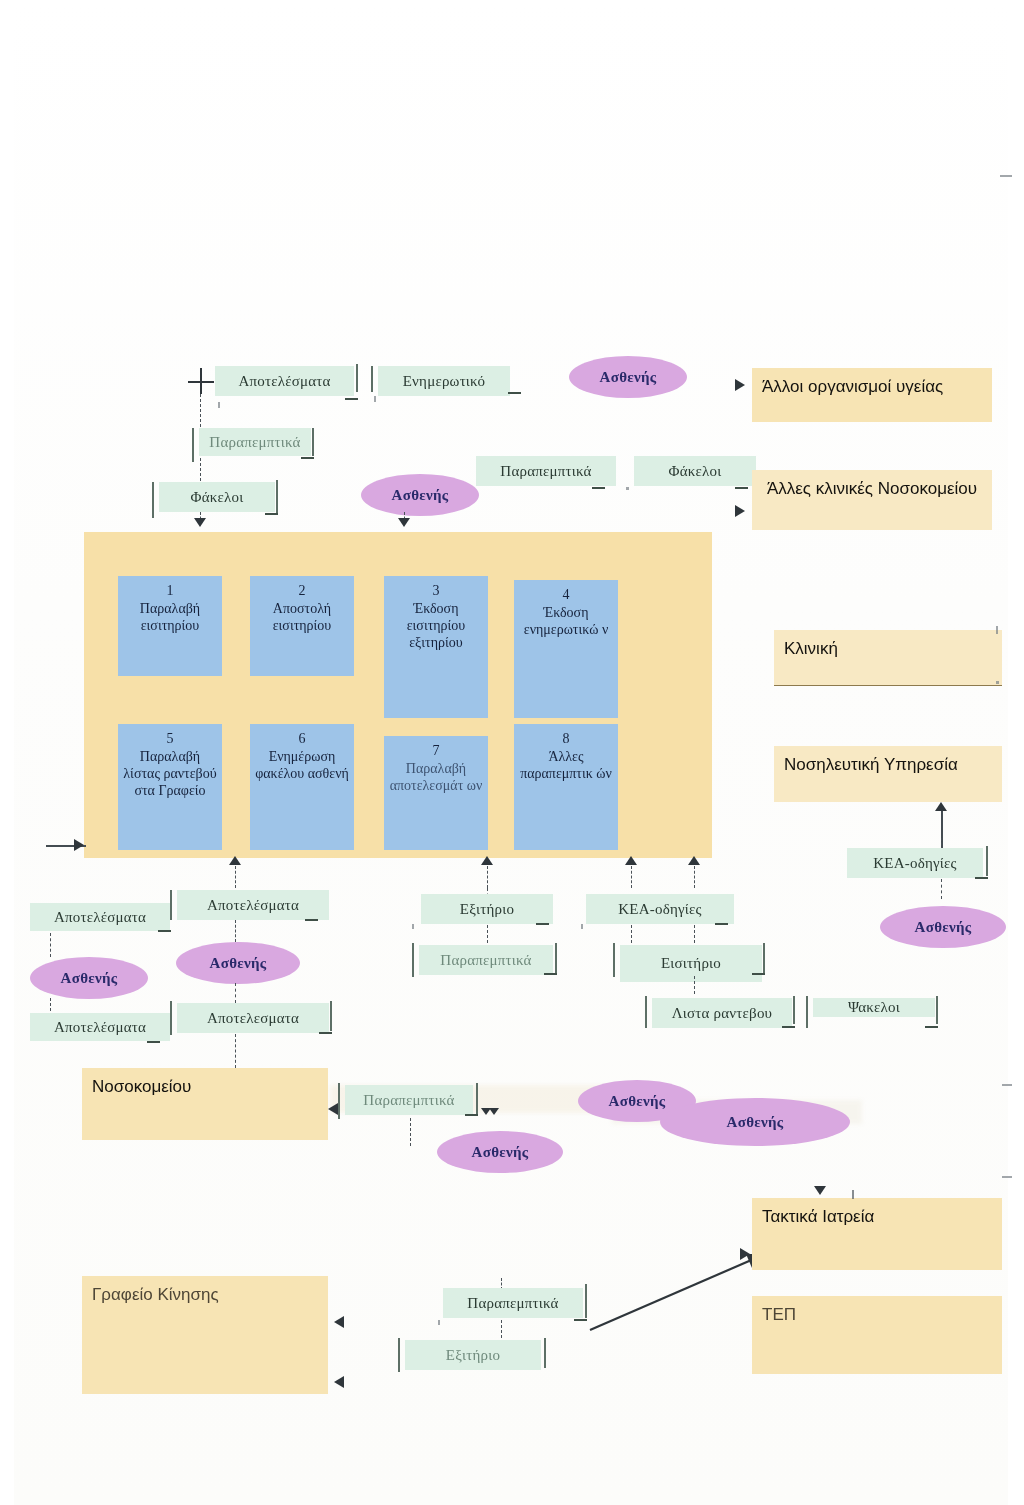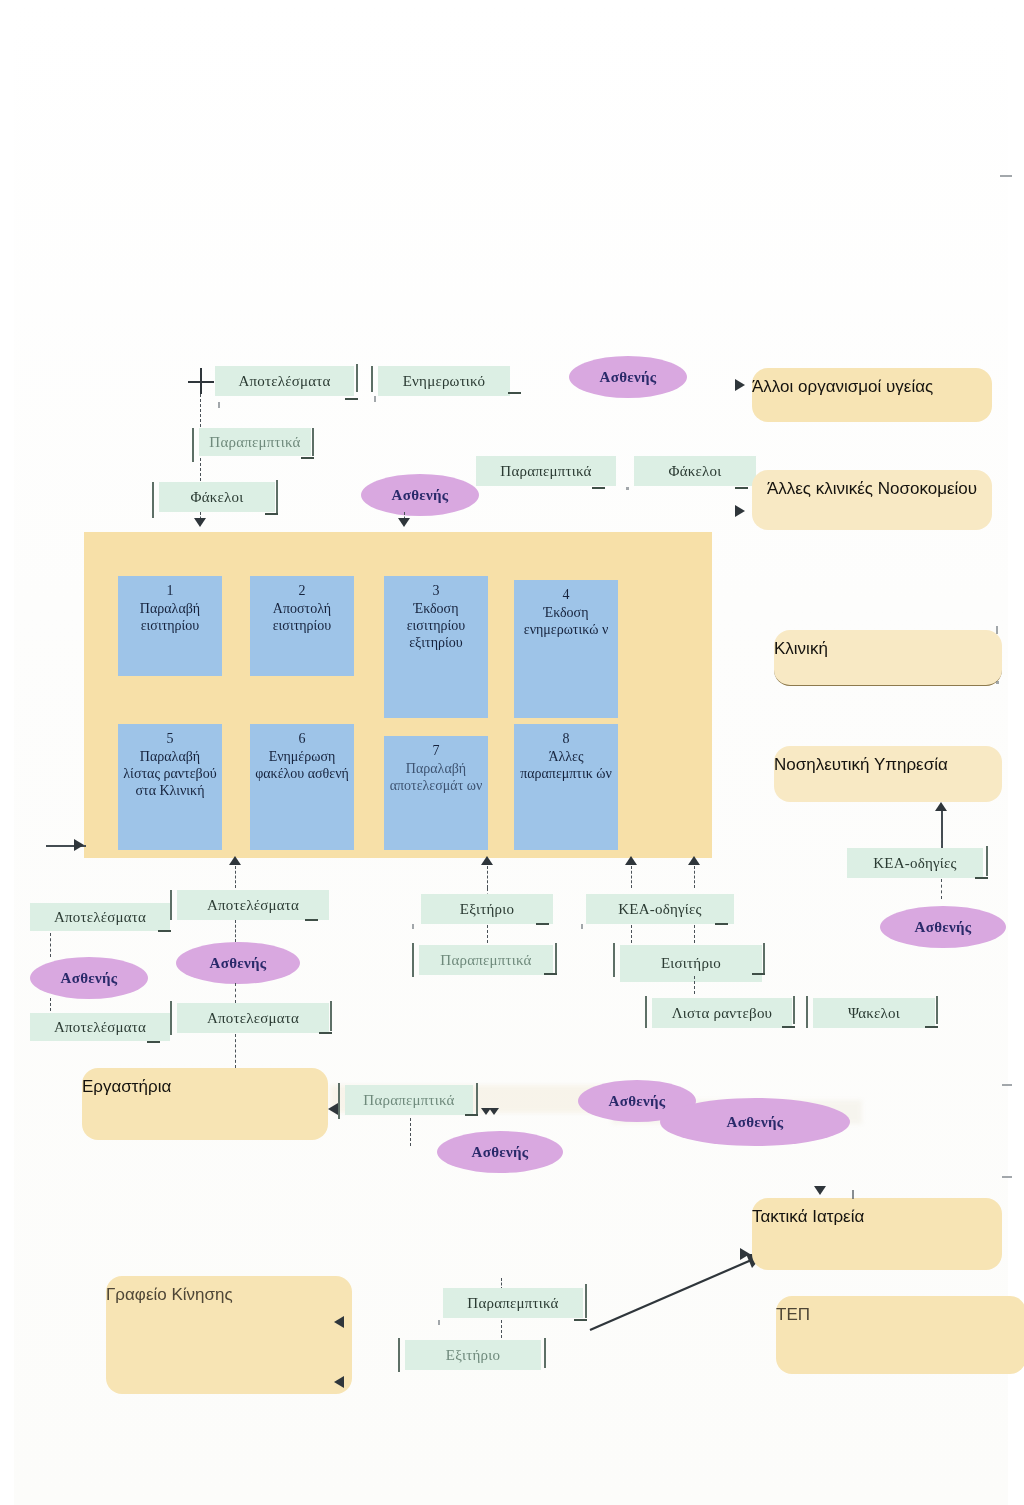--- a/index.html
+++ b/index.html
@@ -50,27 +50,26 @@
     font-size:15px;
     letter-spacing:.3px;
   }
 
   
   .org{
     background:#f7e4b4;
     color:#14120e;
     font-family:"Liberation Sans", sans-serif;
     font-size:17px;
-    padding:9px 0;
+    padding:9px 10px;
     line-height:1.15;
-    border-radius:16px;
   }
   .org.lighter{background:#f8e9c4;}
   .org.center{display:flex;align-items:flex-start;justify-content:center;text-align:right;}
-  .org.faint{color:#4e4636;margin-left:24px;}
+  .org.faint{color:#4e4636;}
 
   
   #secretariat{
     background:#f7e0a8;
     position:absolute;
   }
   #secretariat-title{
     position:absolute;left:0;right:0;top:8px;
     text-align:center;
     font-family:"Liberation Serif", serif;
@@ -197,21 +196,21 @@
       <span class="num">3</span>
       <span class="tx">Έκδοση εισιτηρίου εξιτηρίου</span>
     </div>
     <div class="task" style="left:430px;top:48px;width:104px;height:138px;">
       <span class="num">4</span>
       <span class="tx">Έκδοση ενημερωτικώ ν</span>
     </div>
 
     <div class="task" style="left:34px;top:192px;width:104px;height:126px;">
       <span class="num">5</span>
-      <span class="tx">Παραλαβή λίστας ραντεβού στα Κλινική</span>
+      <span class="tx">Παραλαβή λίστας ραντεβού στα Γραφείο</span>
     </div>
     <div class="task" style="left:166px;top:192px;width:104px;height:126px;">
       <span class="num">6</span>
       <span class="tx">Ενημέρωση φακέλου ασθενή</span>
     </div>
     <div class="task blurry" style="left:300px;top:204px;width:104px;height:114px;">
       <span class="num">7</span>
       <span class="tx">Παραλαβή αποτελεσμάτ ων</span>
     </div>
     <div class="task" style="left:430px;top:192px;width:104px;height:126px;">
@@ -281,32 +280,32 @@
   <div class="brk brk-r" style="left:763px;top:943px;height:30px;"></div>
   <div class="brk brk-foot" style="left:752px;top:973px;"></div>
 
   <div class="vdash" style="left:694px;top:976px;height:18px;"></div>
   <div class="brk brk-l" style="left:645px;top:996px;height:32px;"></div>
   <div class="node glabel" style="left:652px;top:998px;width:140px;height:30px;">Λιστα ραντεβου</div>
   <div class="brk brk-r" style="left:793px;top:996px;height:28px;"></div>
   <div class="brk brk-foot" style="left:782px;top:1026px;"></div>
 
   <div class="brk brk-l" style="left:806px;top:996px;height:32px;"></div>
-  <div class="node glabel" style="left:813px;top:998px;width:122px;height:30px;">Ψακελοι</div>
+  <div class="node glabel" style="left:813px;top:998px;width:122px;height:19px;">Ψακελοι</div>
   <div class="brk brk-r" style="left:936px;top:996px;height:28px;"></div>
   <div class="brk brk-foot" style="left:925px;top:1026px;"></div>
 
   <div class="vdash" style="left:941px;top:838px;height:12px;"></div>
   <div class="node glabel" style="left:847px;top:848px;width:136px;height:30px;">ΚΕΑ-οδηγίες</div>
   <div class="brk brk-r" style="left:986px;top:846px;height:30px;"></div>
   <div class="brk brk-foot" style="left:975px;top:877px;"></div>
   <div class="vdash" style="left:941px;top:879px;height:20px;"></div>
   <div class="node actor" style="left:880px;top:906px;width:126px;height:42px;">Ασθενής</div>
 
-  <div class="node org" style="left:82px;top:1068px;width:246px;height:72px;">Εργαστήρια</div>
+  <div class="node org" style="left:82px;top:1068px;width:246px;height:72px;">Νοσοκομείου</div>
   <div class="tri-left" style="left:328px;top:1103px;"></div>
 
   <div class="brk brk-l" style="left:338px;top:1083px;height:36px;"></div>
   <div class="node glabel faded" style="left:345px;top:1085px;width:128px;height:30px;">Παραπεμπτικά</div>
   <div class="brk brk-r" style="left:476px;top:1083px;height:32px;"></div>
   <div class="brk brk-foot" style="left:465px;top:1114px;"></div>
   <div class="tri-down" style="left:481px;top:1108px;border-top-width:7px;border-left-width:5px;border-right-width:5px;"></div>
   <div class="tri-down" style="left:489px;top:1108px;border-top-width:7px;border-left-width:5px;border-right-width:5px;"></div>
   <div class="vdash" style="left:410px;top:1118px;height:28px;"></div>
 

